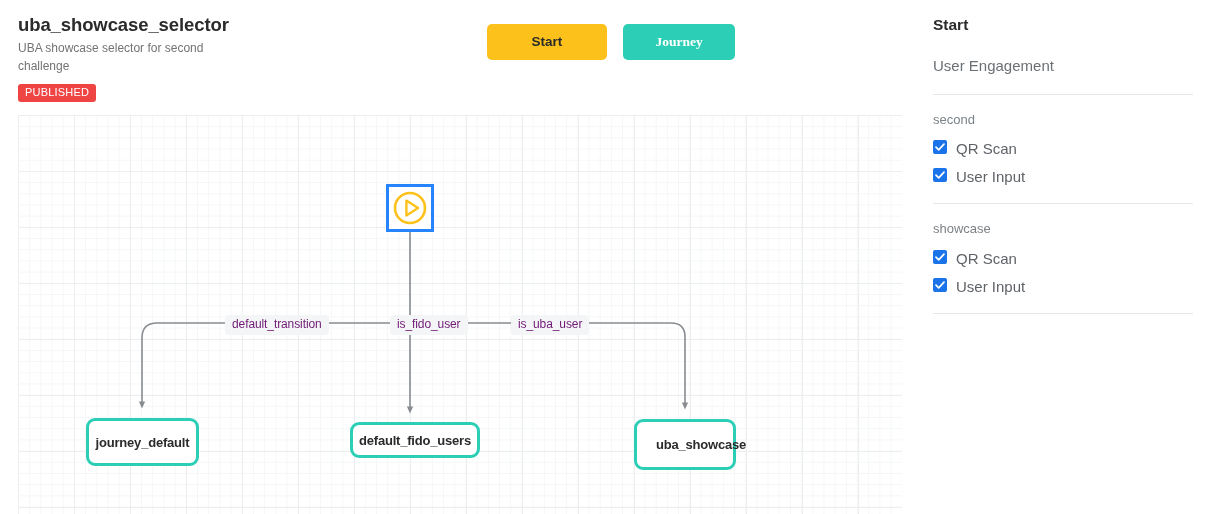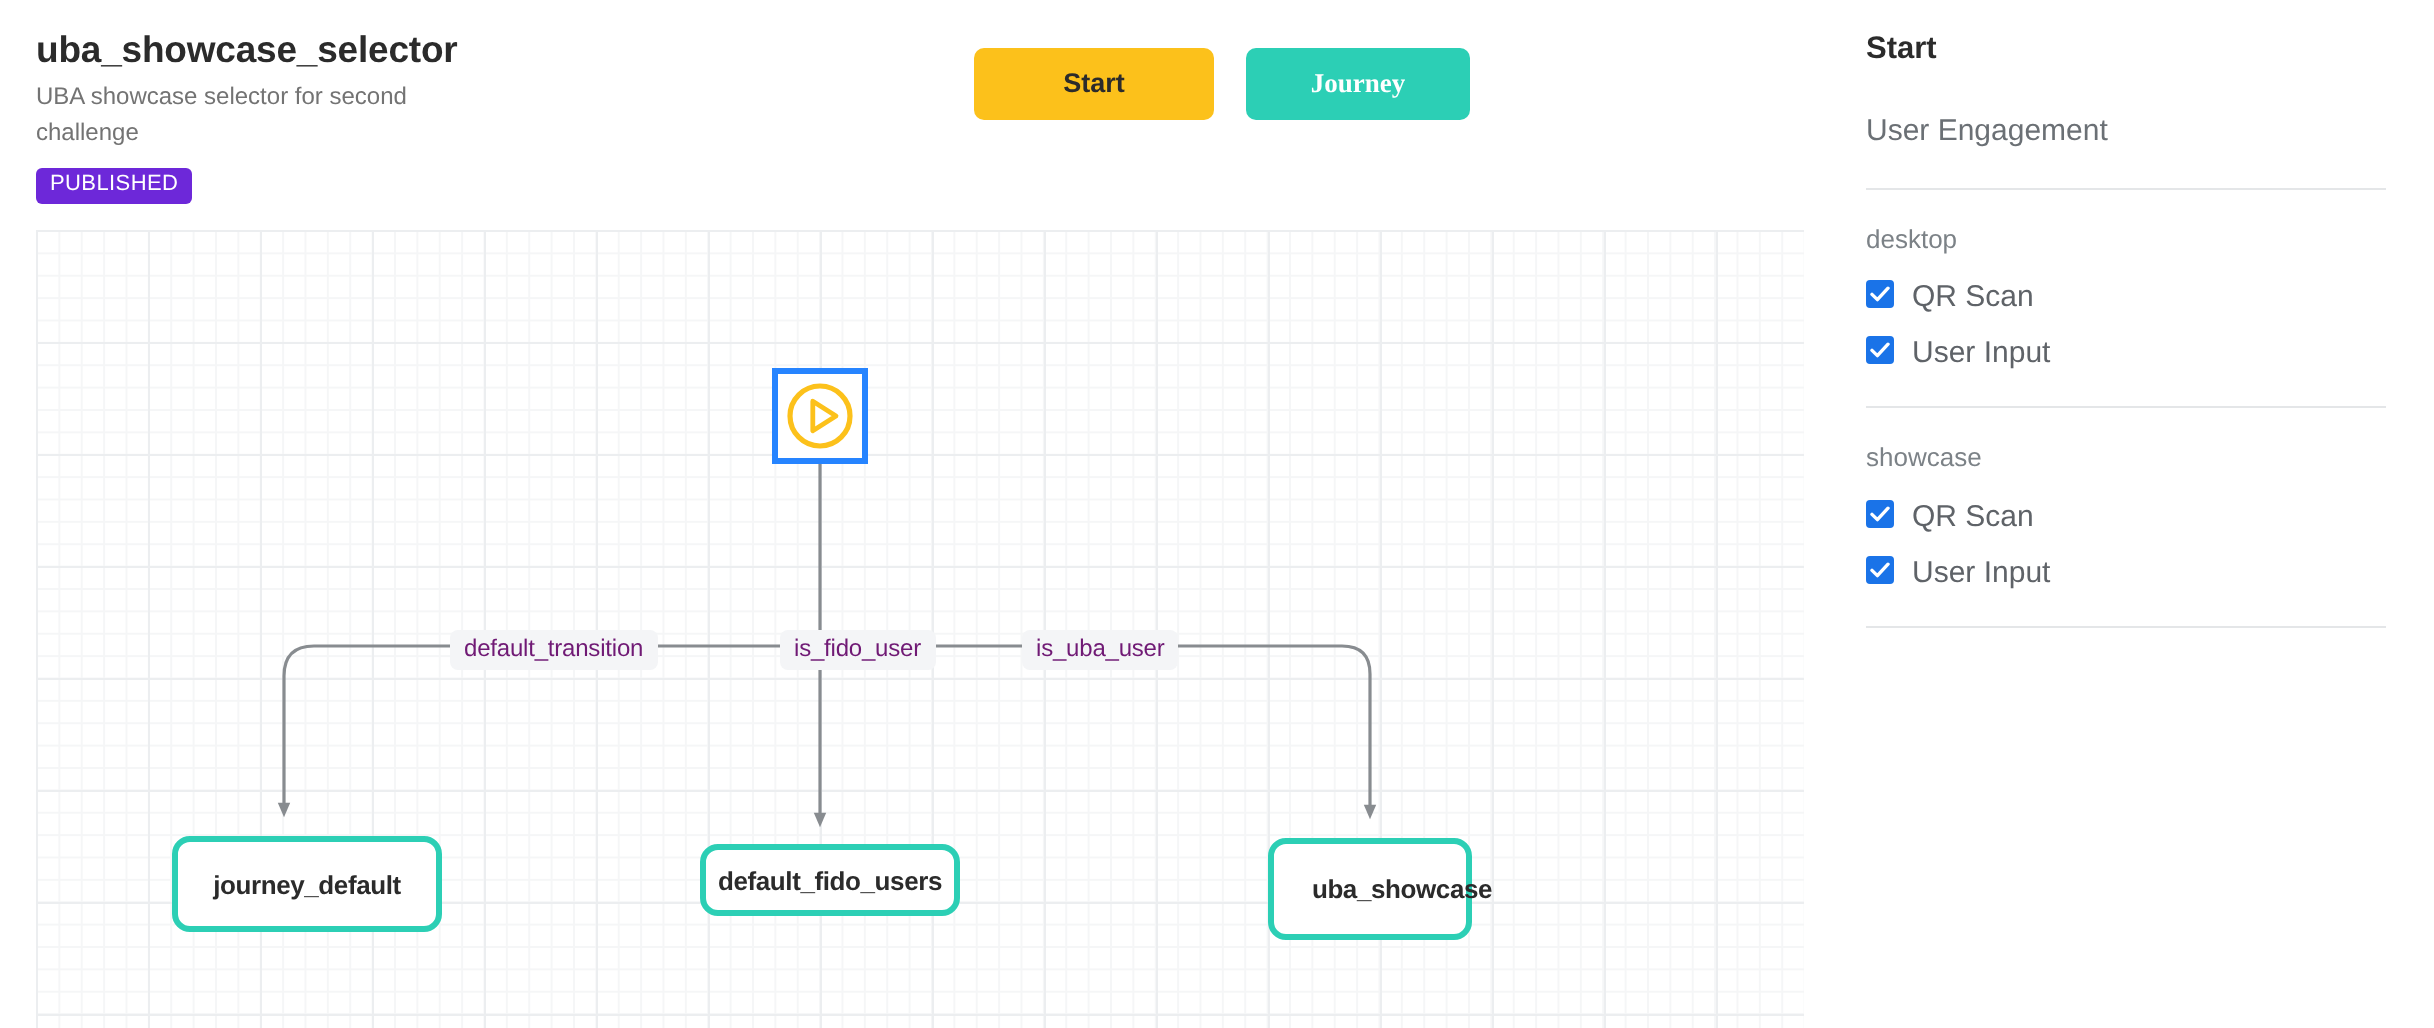--- a/index.html
+++ b/index.html
@@ -49,21 +49,21 @@
   }
   #flow-desc {
     font-size: 12px;
     color: #737373;
     line-height: 1.45;
     width: 228px;
     margin: 0 0 7px 0;
   }
   #status-badge {
     display: inline-block;
-    background: #6d28d9;
+    background: #ef4444;
     color: #ffffff;
     font-size: 11px;
     font-weight: normal;
     letter-spacing: 0.2px;
     padding: 3px 7px 4px 7px;
     border-radius: 3px;
     line-height: 1;
   }
 
   
@@ -162,21 +162,21 @@
   .node-box .node-label {
     font-size: 13px;
     font-weight: bold;
     color: #2b2b2b;
     white-space: nowrap;
     letter-spacing: -0.2px;
   }
   #node-journey-default {
     left: 68px;
     top: 303px;
-    width: 135px;
+    width: 113px;
     height: 48px;
   }
   #node-default-fido-users {
     left: 332px;
     top: 307px;
     width: 130px;
     height: 36px;
   }
   #node-uba-showcase {
     left: 616px;
@@ -329,21 +329,21 @@
     </div>
   </div>
 
   <div id="sidebar">
     <div id="panel-title">Start</div>
     <div id="panel-subtitle">User Engagement</div>
 
     <div class="divider"></div>
 
     <div class="group">
-      <div class="group-label">desktop</div>
+      <div class="group-label">second</div>
       <div class="check-row">
         <span class="checkbox">
           <svg width="10" height="10" viewBox="0 0 10 10" xmlns="http://www.w3.org/2000/svg">
             <path d="M1,5.2 L3.7,7.8 L9,2.1" fill="none" stroke="#ffffff" stroke-width="1.7" stroke-linecap="round" stroke-linejoin="round"></path>
           </svg>
         </span>
         <span class="check-text">QR Scan</span>
       </div>
       <div class="check-row">
         <span class="checkbox">

